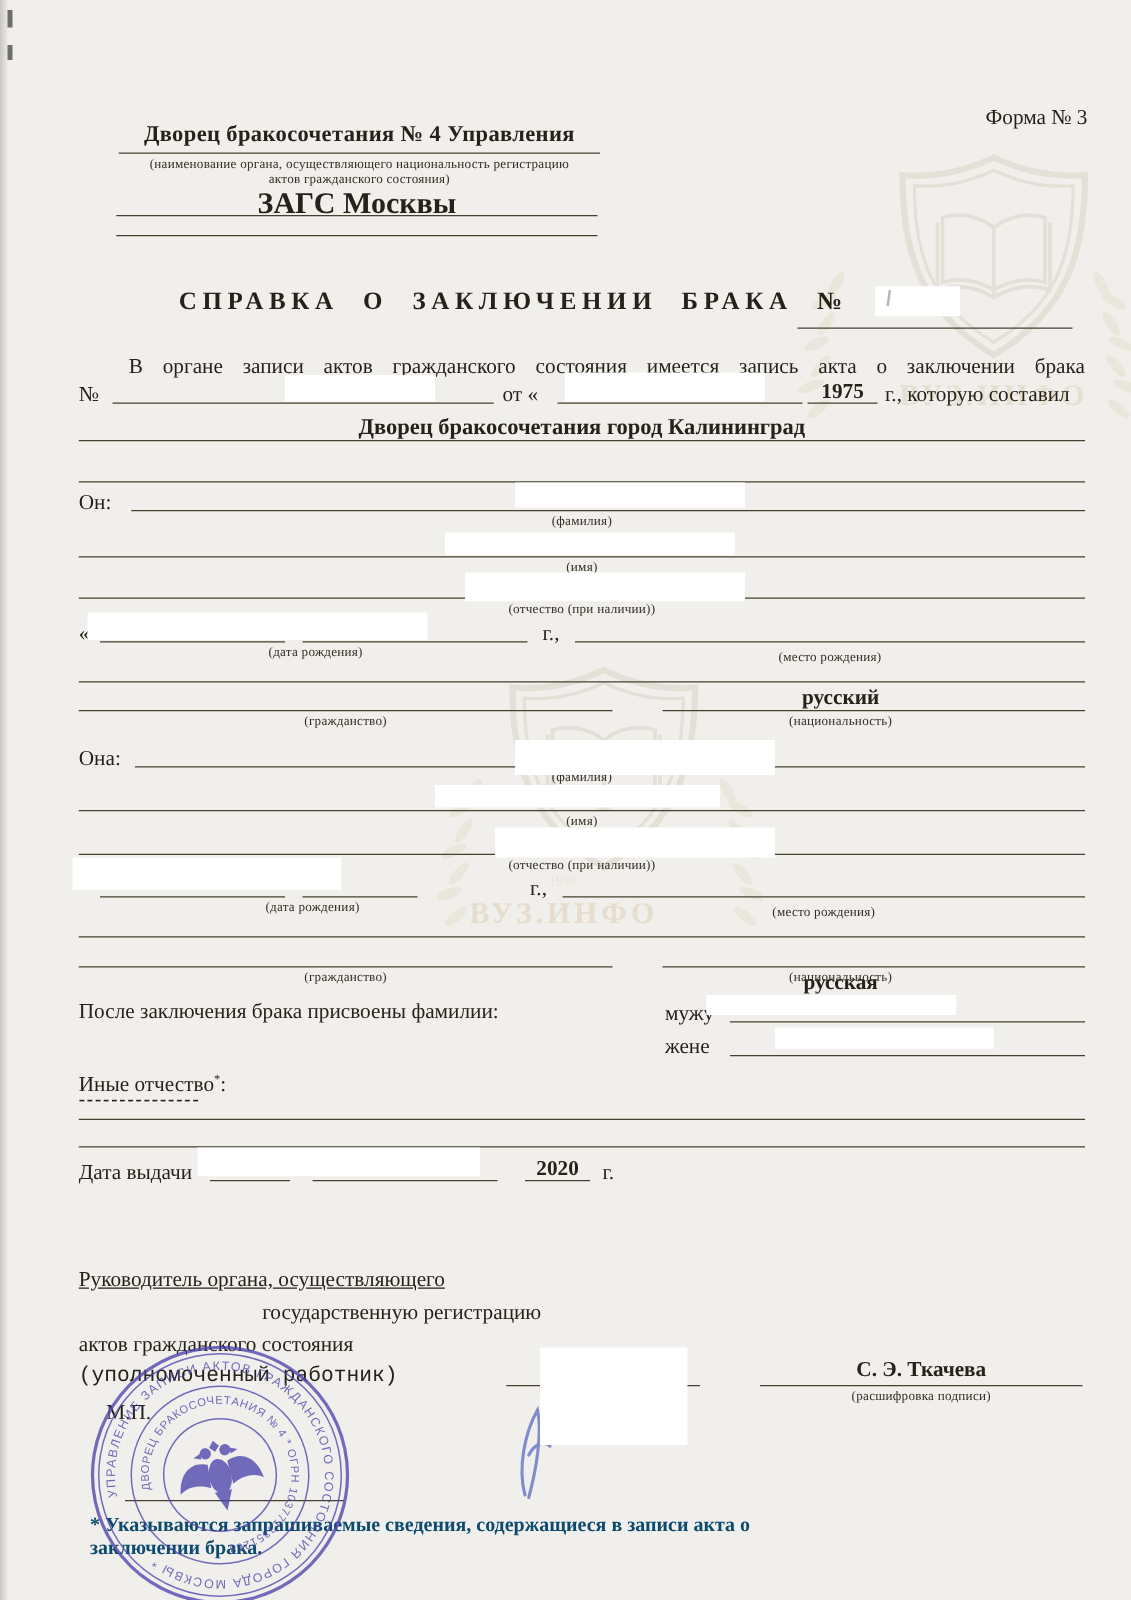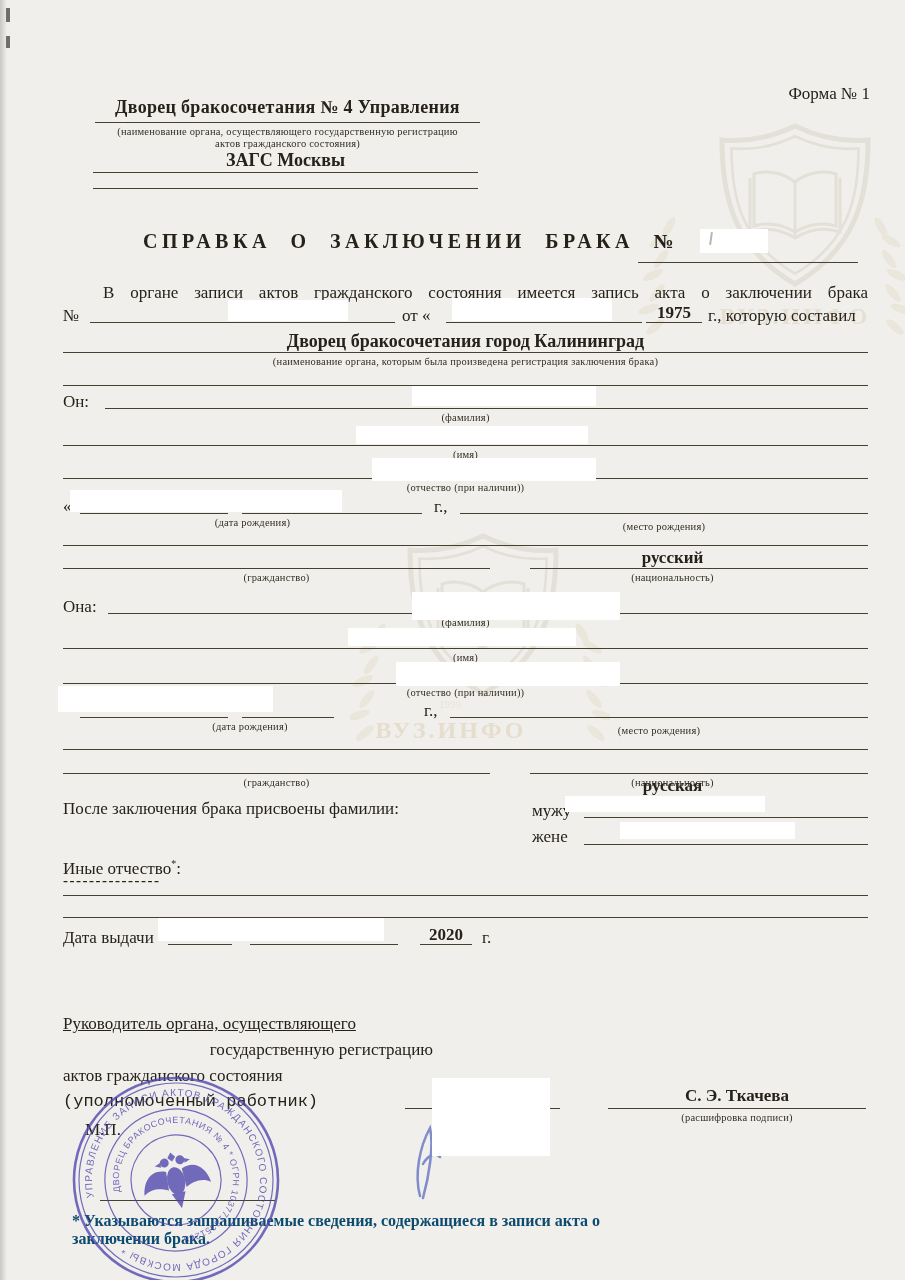--- a/index.html
+++ b/index.html
@@ -101,40 +101,39 @@
           <ellipse rx="11" ry="4" transform="translate(16,42) rotate(-55)"></ellipse>
           <ellipse rx="11" ry="4" transform="translate(14,24) rotate(-30)"></ellipse>
           <ellipse rx="11" ry="4" transform="translate(24,10) rotate(-60)"></ellipse>
         </g>
       </g>
       <text x="100" y="180" text-anchor="middle" font-size="11" fill="#eae4d9" stroke="none">1999</text>
       <text x="101" y="210" text-anchor="middle" font-size="24" font-weight="bold" letter-spacing="3" fill="#e6ddce" stroke="none">ВУЗ.ИНФО</text>
     </g>
   </svg>
 
-  <div class="abs t" style="left:770px;top:84px;width:100px;text-align:right;">Форма № 1</div>
+  <div class="abs t" style="left:770px;top:84px;width:100px;text-align:right;">Форма № 3</div>
 
   <div class="abs ctr b" style="left:95px;top:97px;width:385px;height:25px;font-size:18px;letter-spacing:.3px;border-bottom:1.6px solid #45402f;">Дворец бракосочетания № 4 Управления</div>
-  <div class="abs cap" style="left:95px;top:126px;width:385px;">(наименование органа, осуществляющего государственную регистрацию</div>
+  <div class="abs cap" style="left:95px;top:126px;width:385px;">(наименование органа, осуществляющего национальность регистрацию</div>
   <div class="abs cap" style="left:95px;top:138px;width:385px;">актов гражданского состояния)</div>
-  <div class="abs ctr b bb" style="left:93px;top:150px;width:385px;height:22px;font-size:18px;">ЗАГС Москвы</div>
+  <div class="abs ctr b bb" style="left:93px;top:150px;width:385px;height:22px;font-size:24px;">ЗАГС Москвы</div>
   <div class="abs bb" style="left:93px;top:174px;width:385px;height:14px;"></div>
 
   <div class="abs title" style="left:143px;top:230px;">СПРАВКА О ЗАКЛЮЧЕНИИ БРАКА №</div>
   <div class="abs bb" style="left:638px;top:238px;width:220px;height:24px;"></div>
 
   <div class="abs t justify1" style="left:63px;top:283px;width:805px;text-indent:40px;">В органе записи актов гражданского состояния имеется запись акта о заключении брака</div>
   <div class="abs t" style="left:63px;top:306px;">№</div>
   <div class="abs bb" style="left:90px;top:304px;width:305px;height:18px;"></div>
   <div class="abs t" style="left:402px;top:306px;">от «</div>
   <div class="abs bb" style="left:446px;top:304px;width:196px;height:18px;"></div>
   <div class="abs t b ctr bb" style="left:646px;top:303px;width:56px;height:19px;">1975</div>
   <div class="abs t" style="left:708px;top:306px;">г., которую составил</div>
   <div class="abs ctr b bb" style="left:63px;top:331px;width:805px;height:21px;font-size:18px;">Дворец бракосочетания город Калининград</div>
-  <div class="abs cap" style="left:63px;top:356px;width:805px;">(наименование органа, которым была произведена регистрация заключения брака)</div>
   <div class="abs bb" style="left:63px;top:371px;width:805px;height:14px;"></div>
 
   <div class="abs t" style="left:63px;top:392px;">Он:</div>
   <div class="abs bb" style="left:105px;top:390px;width:763px;height:18px;"></div>
   <div class="abs cap" style="left:63px;top:412px;width:805px;">(фамилия)</div>
   <div class="abs bb" style="left:63px;top:427px;width:805px;height:18px;"></div>
   <div class="abs cap" style="left:63px;top:449px;width:805px;">(имя)</div>
   <div class="abs bb" style="left:63px;top:460px;width:805px;height:18px;"></div>
   <div class="abs cap" style="left:63px;top:482px;width:805px;">(отчество (при наличии))</div>
   <div class="abs t" style="left:63px;top:497px;">«</div>

